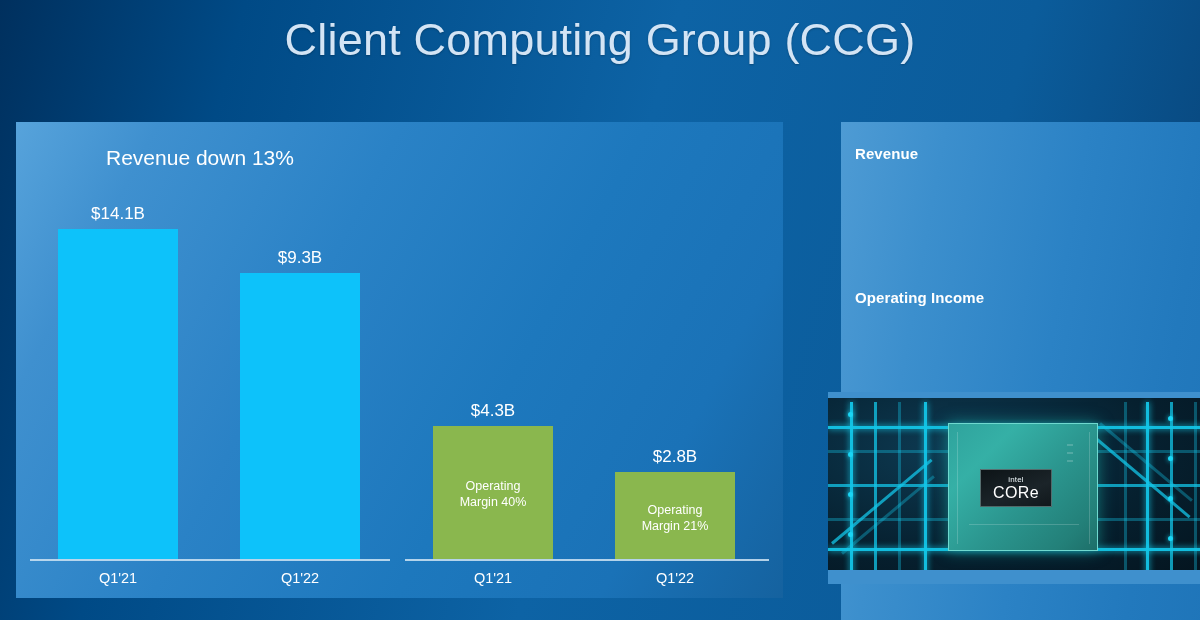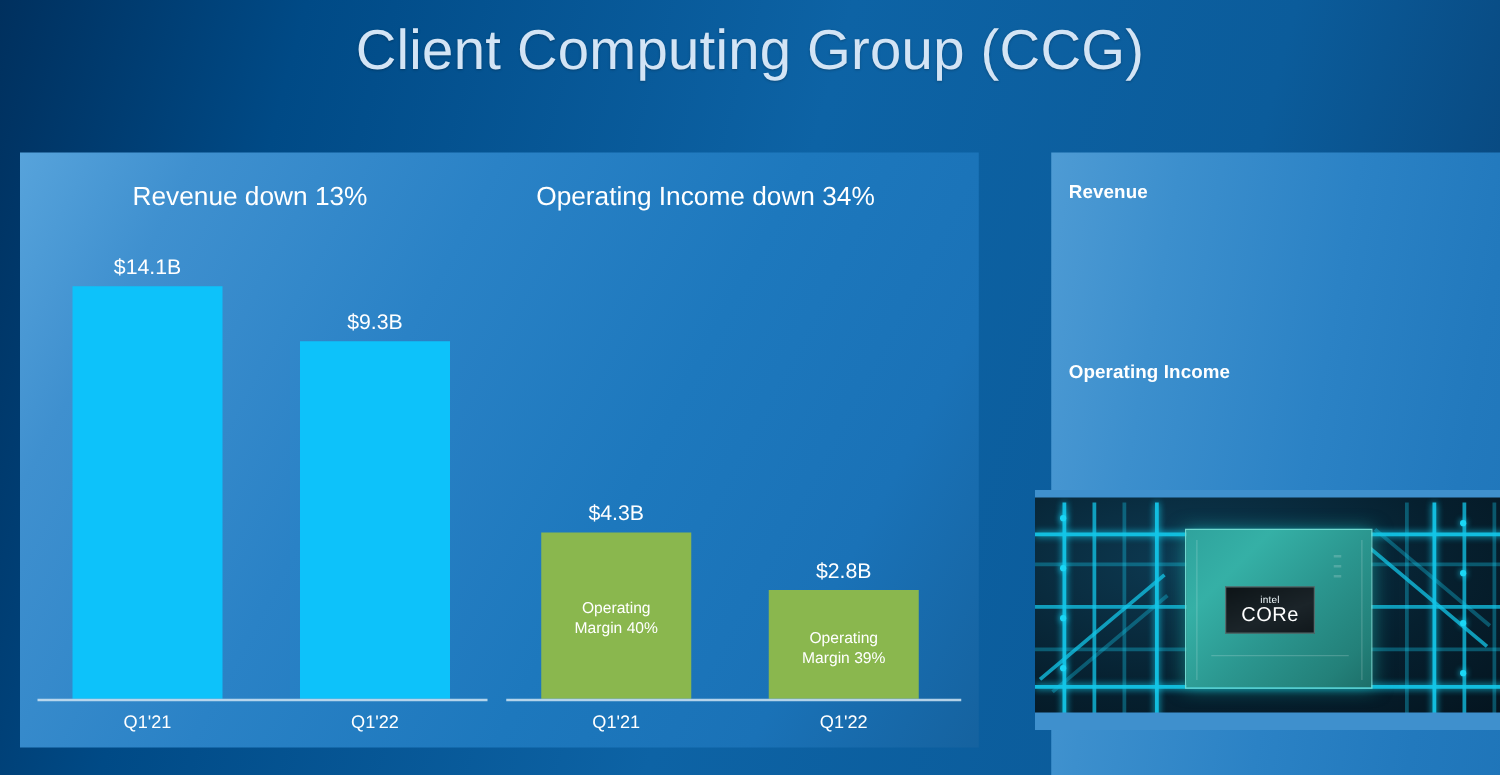--- a/index.html
+++ b/index.html
@@ -99,34 +99,33 @@
   <div class="bar-value" style="left:42px; top:82px; width:120px;">$14.1B</div>
 
   <div class="bar" style="left:224px; top:151px; width:120px; height:286px; background:#0DC2FA;"></div>
   <div class="bar-value" style="left:224px; top:126px; width:120px;">$9.3B</div>
 
   <div class="axis-line" style="left:14px; top:437px; width:360px;"></div>
 
   <div class="axis-tick-label" style="left:42px; top:448px; width:120px;">Q1'21</div>
   <div class="axis-tick-label" style="left:224px; top:448px; width:120px;">Q1'22</div>
 
-  <div class="chart-heading" id="oi-heading">Operating Income down 34%</div>
 
   <div class="bar" style="left:417px; top:304px; width:120px; height:133px; background:#8AB74E;"></div>
   <div class="bar-value" style="left:417px; top:279px; width:120px;">$4.3B</div>
   <div class="bar-inner-label" style="left:417px; top:356px; width:120px;">
     <span>Operating</span><br>
     <span>Margin 40%</span>
   </div>
 
   <div class="bar" style="left:599px; top:350px; width:120px; height:87px; background:#8AB74E;"></div>
   <div class="bar-value" style="left:599px; top:325px; width:120px;">$2.8B</div>
   <div class="bar-inner-label" style="left:599px; top:380px; width:120px;">
     <span>Operating</span><br>
-    <span>Margin 39%</span>
+    <span>Margin 21%</span>
   </div>
 
   <div class="axis-line" style="left:389px; top:437px; width:364px;"></div>
 
   <div class="axis-tick-label" style="left:417px; top:448px; width:120px;">Q1'21</div>
   <div class="axis-tick-label" style="left:599px; top:448px; width:120px;">Q1'22</div>
 </div>
 
 <div class="notes-panel">
   <div class="note-head" style="top:23px;">Revenue</div>

